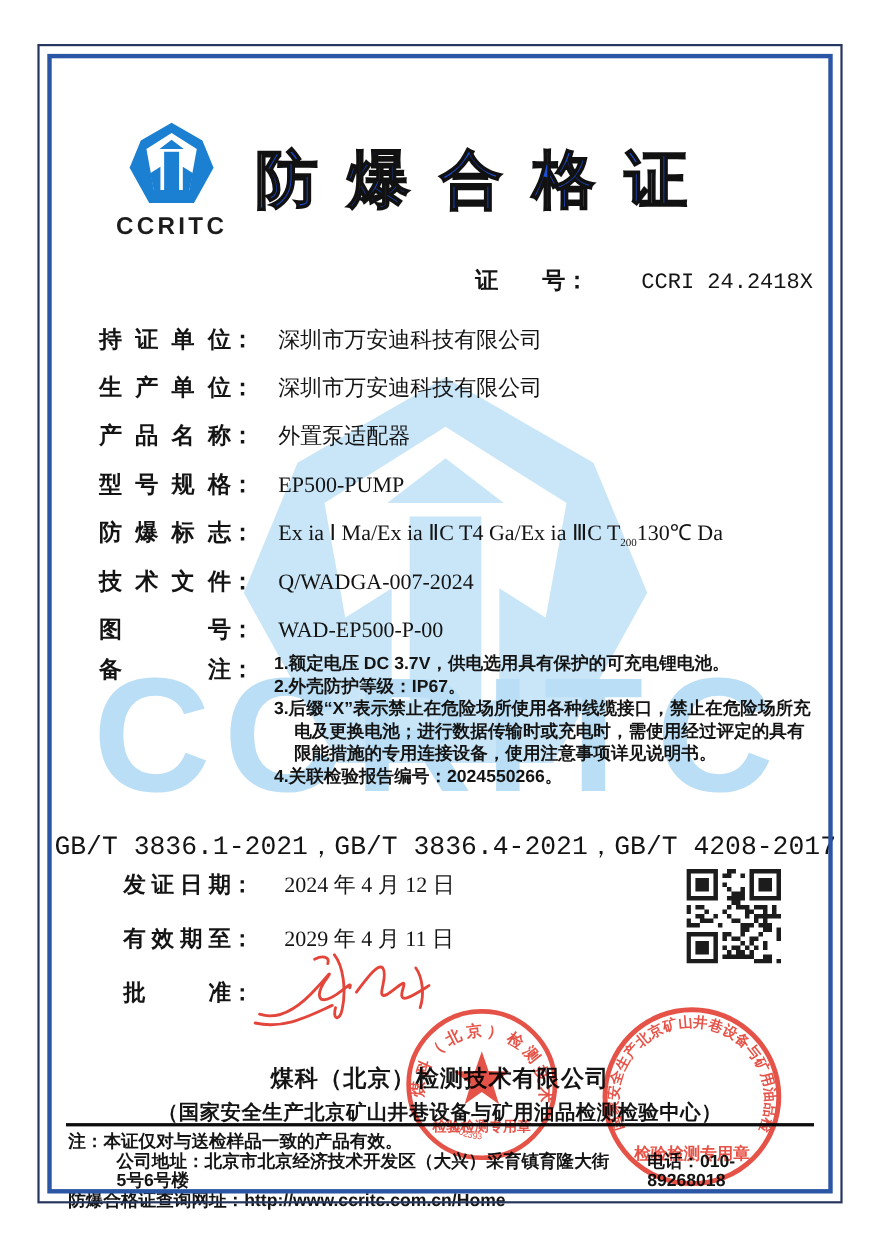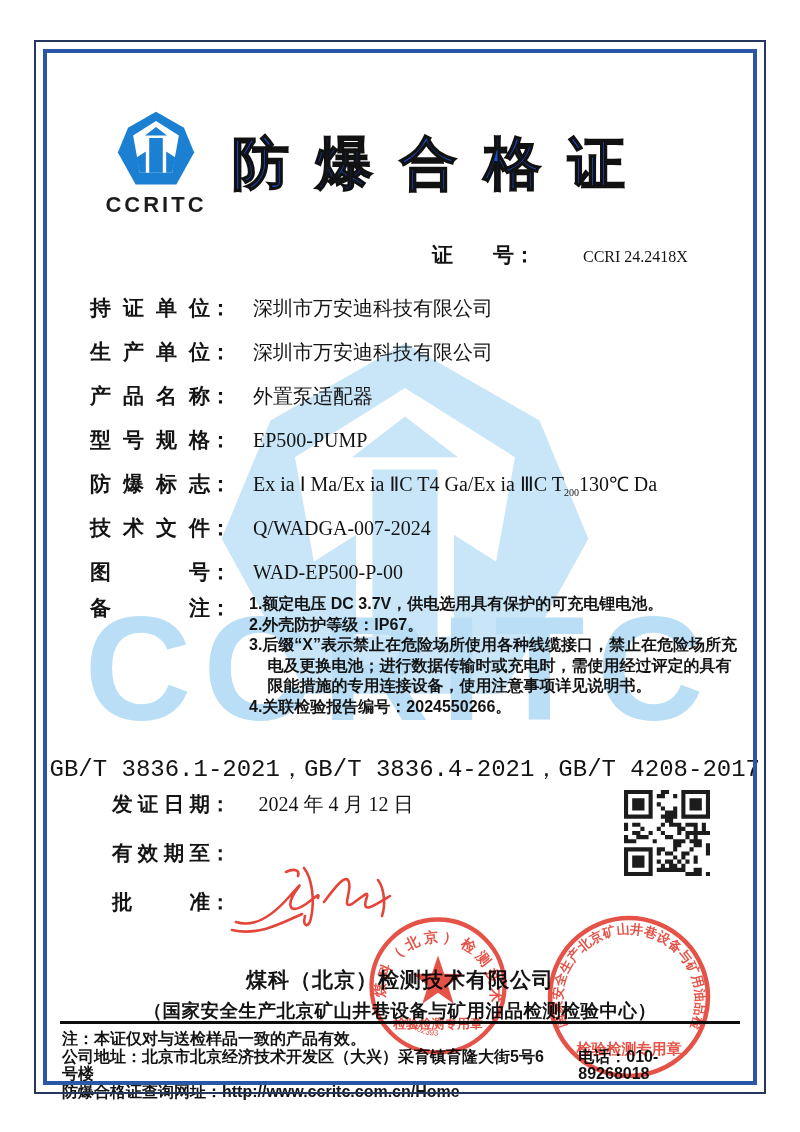--- a/index.html
+++ b/index.html
@@ -20,21 +20,21 @@
   
   .logo{position:absolute;left:94px;top:110px;width:124px;text-align:center;z-index:1;}
   .logo svg{width:86px;height:78px;color:#1b7fd2;}
   .logo-text{font-size:22px;font-weight:800;letter-spacing:3px;color:#1c1c1c;margin-top:0px;}
   .title{position:absolute;left:232px;top:126px;font-size:57px;font-weight:900;
          letter-spacing:27px;white-space:nowrap;color:#1d4ed8;z-index:1;
          -webkit-text-stroke:1.5px #111;}
   .cert-no{position:absolute;left:432px;top:241px;z-index:1;display:flex;align-items:baseline;
            font-size:21px;}
   .cert-no .cl{display:inline-block;width:82px;text-align:justify;text-align-last:justify;font-weight:bold;}
-  .cert-no .cv{margin-left:26px;font-family:Liberation Serif, serif;font-size:16px;}
+  .cert-no .cv{margin-left:26px;font-family:Liberation Mono, monospace;font-size:20px;}
 
   
   .fields{position:absolute;left:90px;top:294px;right:60px;z-index:1;}
   .frow{display:flex;align-items:baseline;height:44px;}
   .flabel{display:inline-block;width:120px;text-align:justify;text-align-last:justify;
           font-weight:bold;font-size:21px;flex:0 0 120px;}
   .fcolon{font-weight:bold;font-size:21px;margin-right:22px;}
   .fvalue{font-size:20px;font-family:Liberation Serif, serif;white-space:nowrap;}
   .fvalue sub{font-size:10px;}
 
@@ -68,21 +68,21 @@
   .stamp-left{left:362px;top:910px;width:152px;height:152px;}
   .stamp-right{left:540px;top:908px;width:178px;height:178px;}
 
   .issuer{position:absolute;left:40px;top:966px;width:720px;text-align:center;z-index:2;}
   .issuer-name{font-size:21px;font-weight:800;letter-spacing:1px;}
   .issuer-sub{font-size:18.5px;font-weight:800;margin-top:4px;letter-spacing:0.5px;}
   .issuer-line{position:absolute;left:60px;top:1021px;width:680px;height:3px;background:#0d0d0d;z-index:2;}
 
   .footer{position:absolute;left:62px;top:1030px;width:660px;z-index:2;
           font-size:16px;font-weight:700;line-height:17.5px;}
-  .fline2{display:flex;}
+  .fline2{display:flex;margin-left:44px;}
   .fphone{margin-left:28px;}
 </style>
 </head>
 <body>
 
 <div class="page">
 
   <svg width="0" height="0" style="position:absolute">
     <defs>
       <symbol id="ccritc-logo" viewBox="0 0 100 92">
@@ -171,20 +171,21 @@
 
   <div class="dates">
     <div class="drow">
       <span class="dlabel">发证日期</span>
         <span class="dcolon">：</span>
       <span class="dvalue">2024 年 4 月 12 日</span>
     </div>
     <div class="drow">
       <span class="dlabel">有效期至</span>
         <span class="dcolon">：</span>
+      <span class="dvalue">2029 年 4 月 11 日</span>
     </div>
     <div class="drow">
       <span class="dlabel">批准</span>
         <span class="dcolon">：</span>
       <span class="dvalue"></span>
     </div>
   </div>
 
   <div class="qr">
     <svg viewBox="0 0 84 84">

